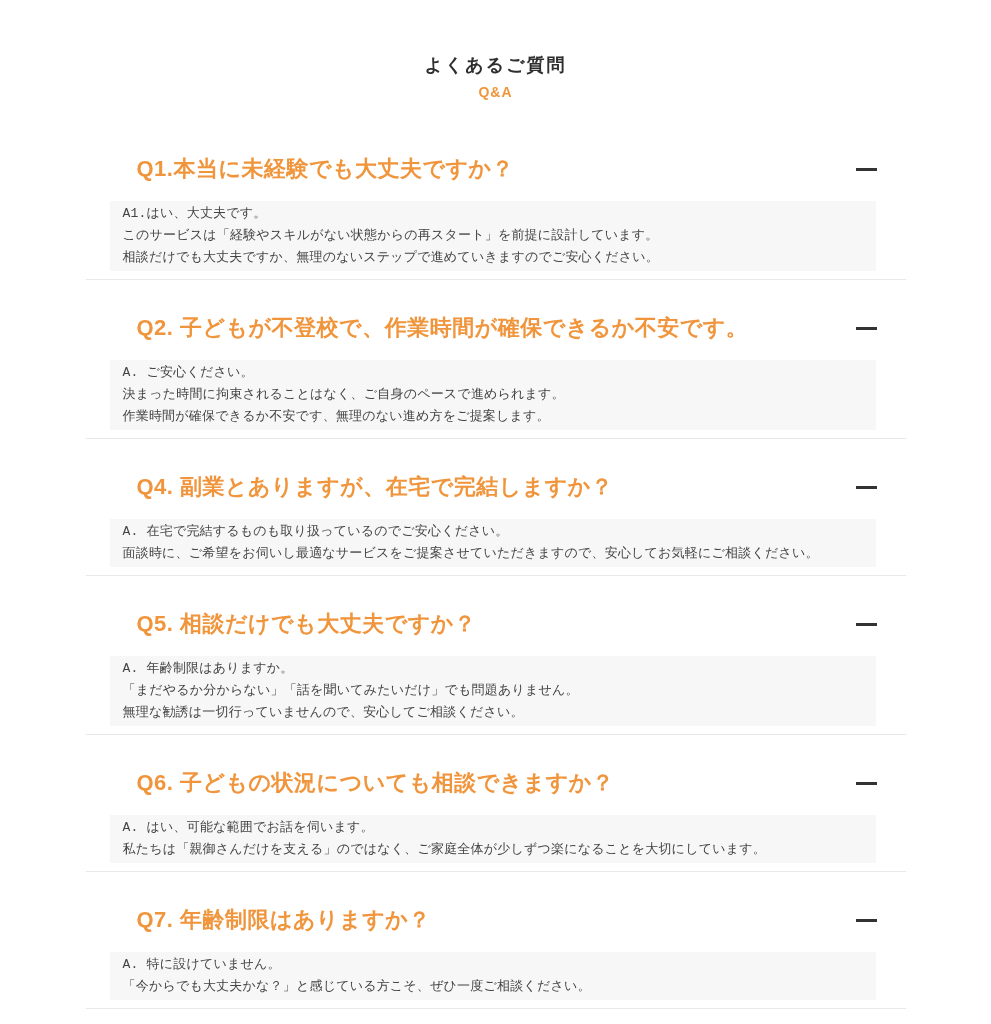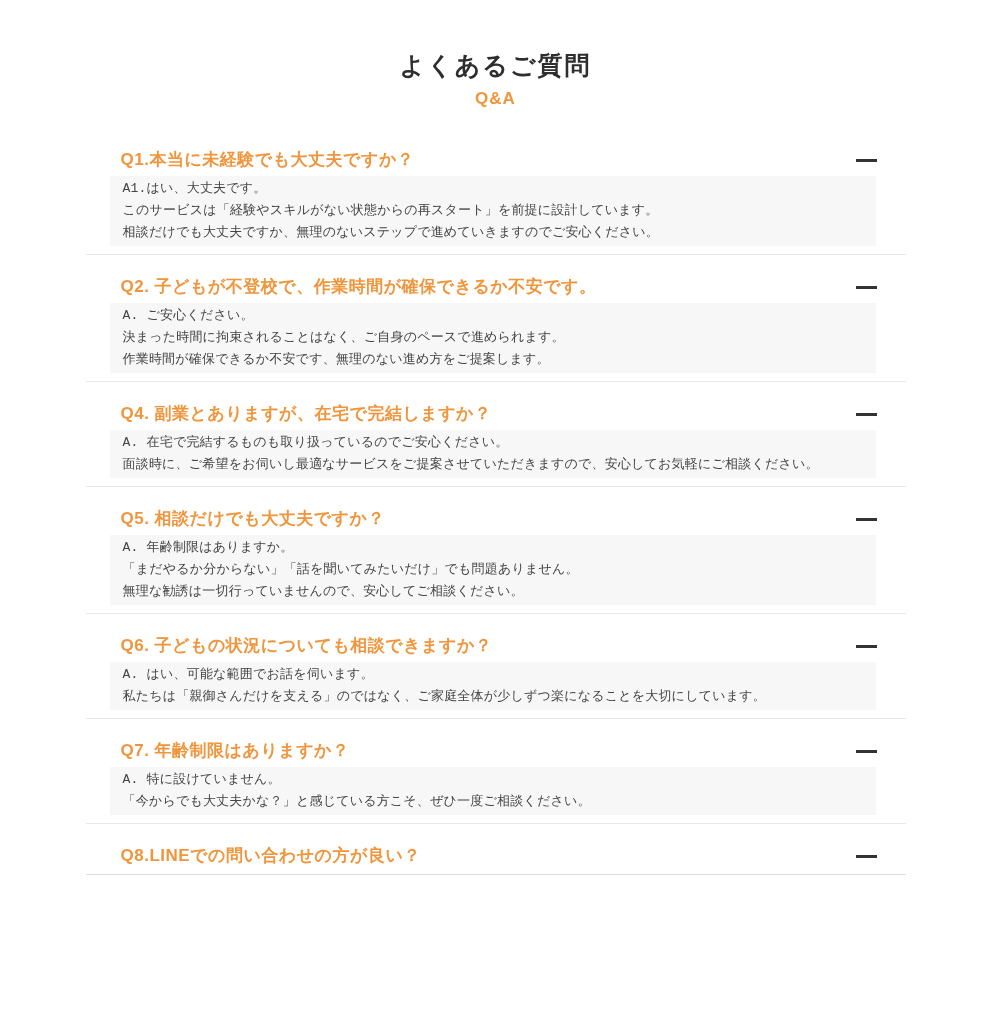--- a/index.html
+++ b/index.html
@@ -20,29 +20,29 @@
     height: 1024px;
     overflow: hidden;
     font-family: "Liberation Sans", "DejaVu Sans", sans-serif;
   }
   .header {
     text-align: center;
     padding-top: 50px;
   }
   .page-title {
     margin: 0;
-    font-size: 25px;
+    font-size: 18px;
     line-height: 30px;
     font-weight: bold;
     letter-spacing: 2px;
     color: var(--heading-text);
   }
   .page-subtitle {
-    margin: 12px;
-    font-size: 17px;
+    margin: 5px;
+    font-size: 14px;
     line-height: 14px;
     font-weight: bold;
     letter-spacing: 1px;
     color: var(--accent-orange);
   }
   .faq-list {
     width: 820px;
     margin: 22px auto 0 auto;
   }
   .faq-item {
@@ -53,22 +53,22 @@
     border-bottom-color: var(--bottom-divider);
   }
   .faq-question {
     display: flex;
     align-items: center;
     justify-content: space-between;
     padding: 0 29px 0 35px;
     cursor: pointer;
   }
   .faq-question-text {
-    margin: 0;
-    font-size: 17px;
+    margin: 16px;
+    font-size: 22px;
     line-height: 20px;
     font-weight: bold;
     letter-spacing: 0.5px;
     color: var(--accent-orange);
   }
   .minus-icon {
     display: block;
     width: 21px;
     height: 3px;
     background: var(--minus-icon);

